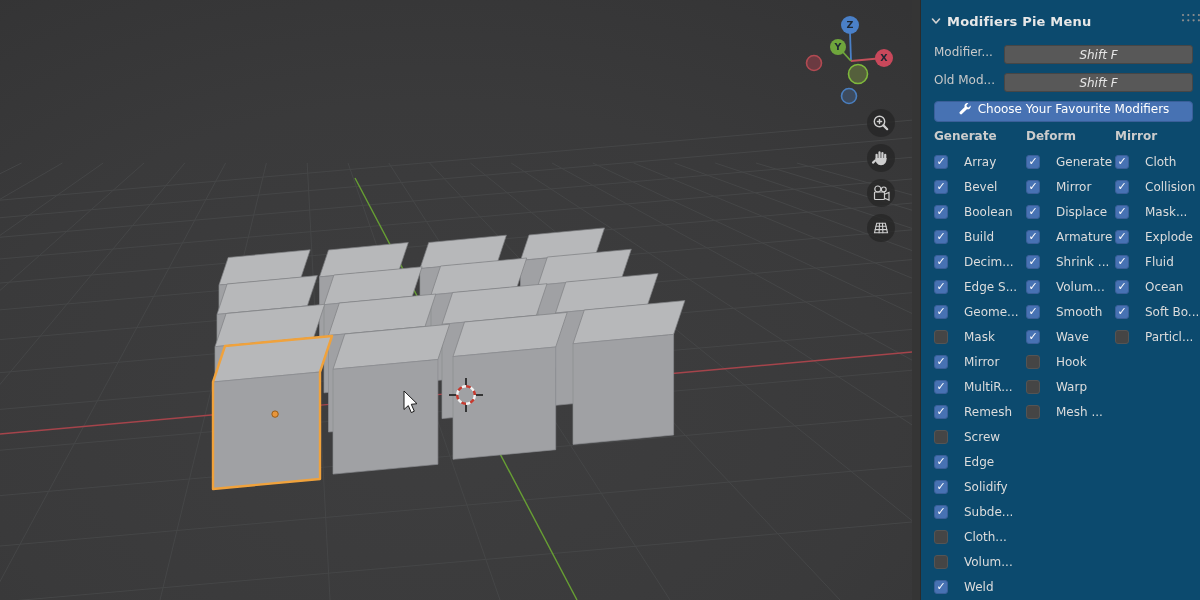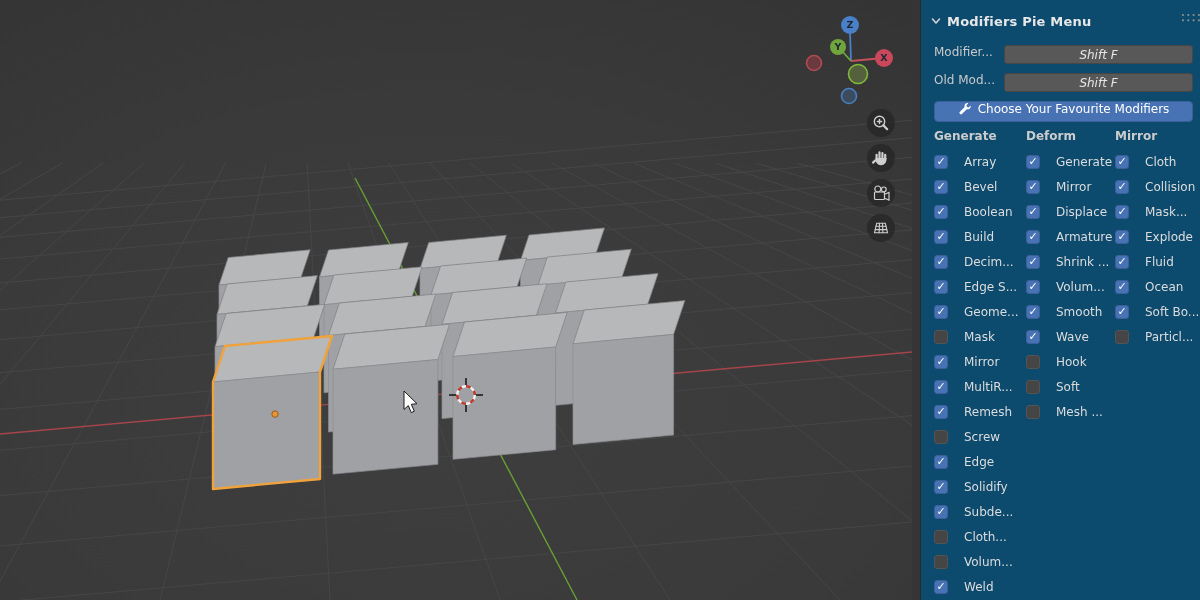--- a/index.html
+++ b/index.html
@@ -376,21 +376,21 @@
           <div class="check-row">
             <div class="cbox on">✓</div>
             <span class="clabel">Wave</span>
           </div>
           <div class="check-row">
             <div class="cbox off"></div>
             <span class="clabel">Hook</span>
           </div>
           <div class="check-row">
             <div class="cbox off"></div>
-            <span class="clabel">Soft</span>
+            <span class="clabel">Warp</span>
           </div>
           <div class="check-row">
             <div class="cbox off"></div>
             <span class="clabel">Mesh ...</span>
           </div>
         </div>
         <div class="col-header" style="left: 194px;">Mirror</div>
         <div class="check-col" style="left: 194px;">
           <div class="check-row">
             <div class="cbox on">✓</div>

